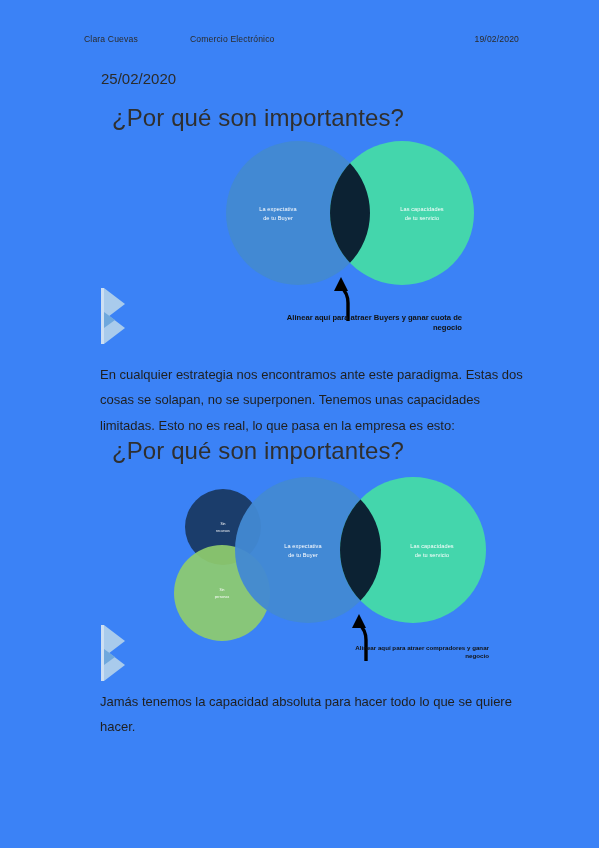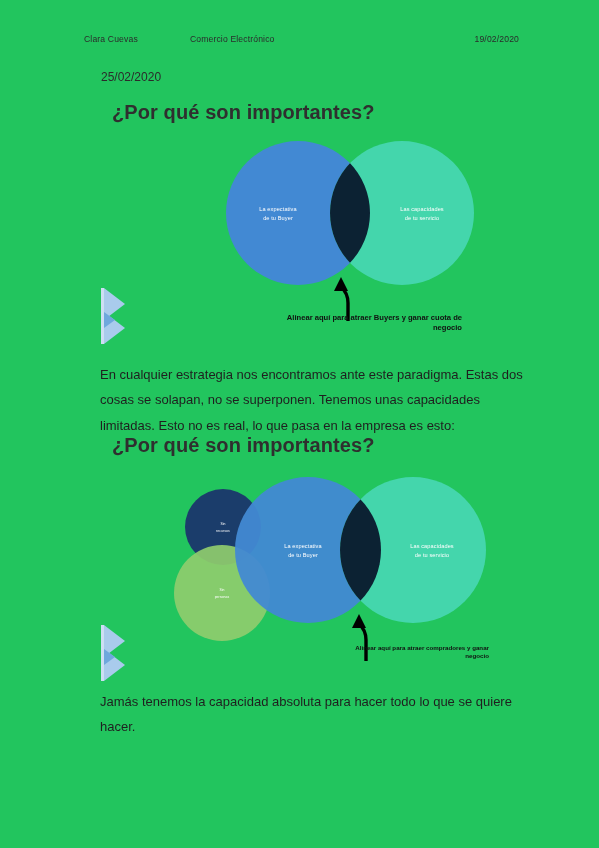--- a/index.html
+++ b/index.html
@@ -13,21 +13,21 @@
     height: 848px;
     position: relative;
     font-family: "Liberation Sans", sans-serif;
     color: #222222;
     overflow: hidden;
   }
 
   .page {
     position: absolute;
     inset: 0;
-    background: #22c55e;
+    background: #3b82f6;
   }
 
   
   .doc-header {
     position: absolute;
     top: 34px;
     left: 84px;
     width: 435px;
     display: flex;
     justify-content: space-between;
@@ -36,30 +36,30 @@
     letter-spacing: .15px;
     color: #2b2b2b;
   }
   .doc-header .hdr-center { margin-left: 52px; }
   .doc-header .hdr-right { margin-left: auto; text-align: center; }
 
   .doc-date {
     position: absolute;
     top: 70px;
     left: 101px;
-    font-size: 12px;
+    font-size: 15px;
     color: #2b2b2b;
   }
 
   
   .heading {
     position: absolute;
     left: 112px;
-    font-size: 20px;
-    font-weight: 700;
+    font-size: 24px;
+    font-weight: 400;
     color: #2f2f2f;
     letter-spacing: .1px;
     text-align: right;
   }
   #heading-1 { top: 88px; }
   #heading-2 { top: 421px; }
 
   
   .para {
     position: absolute;

